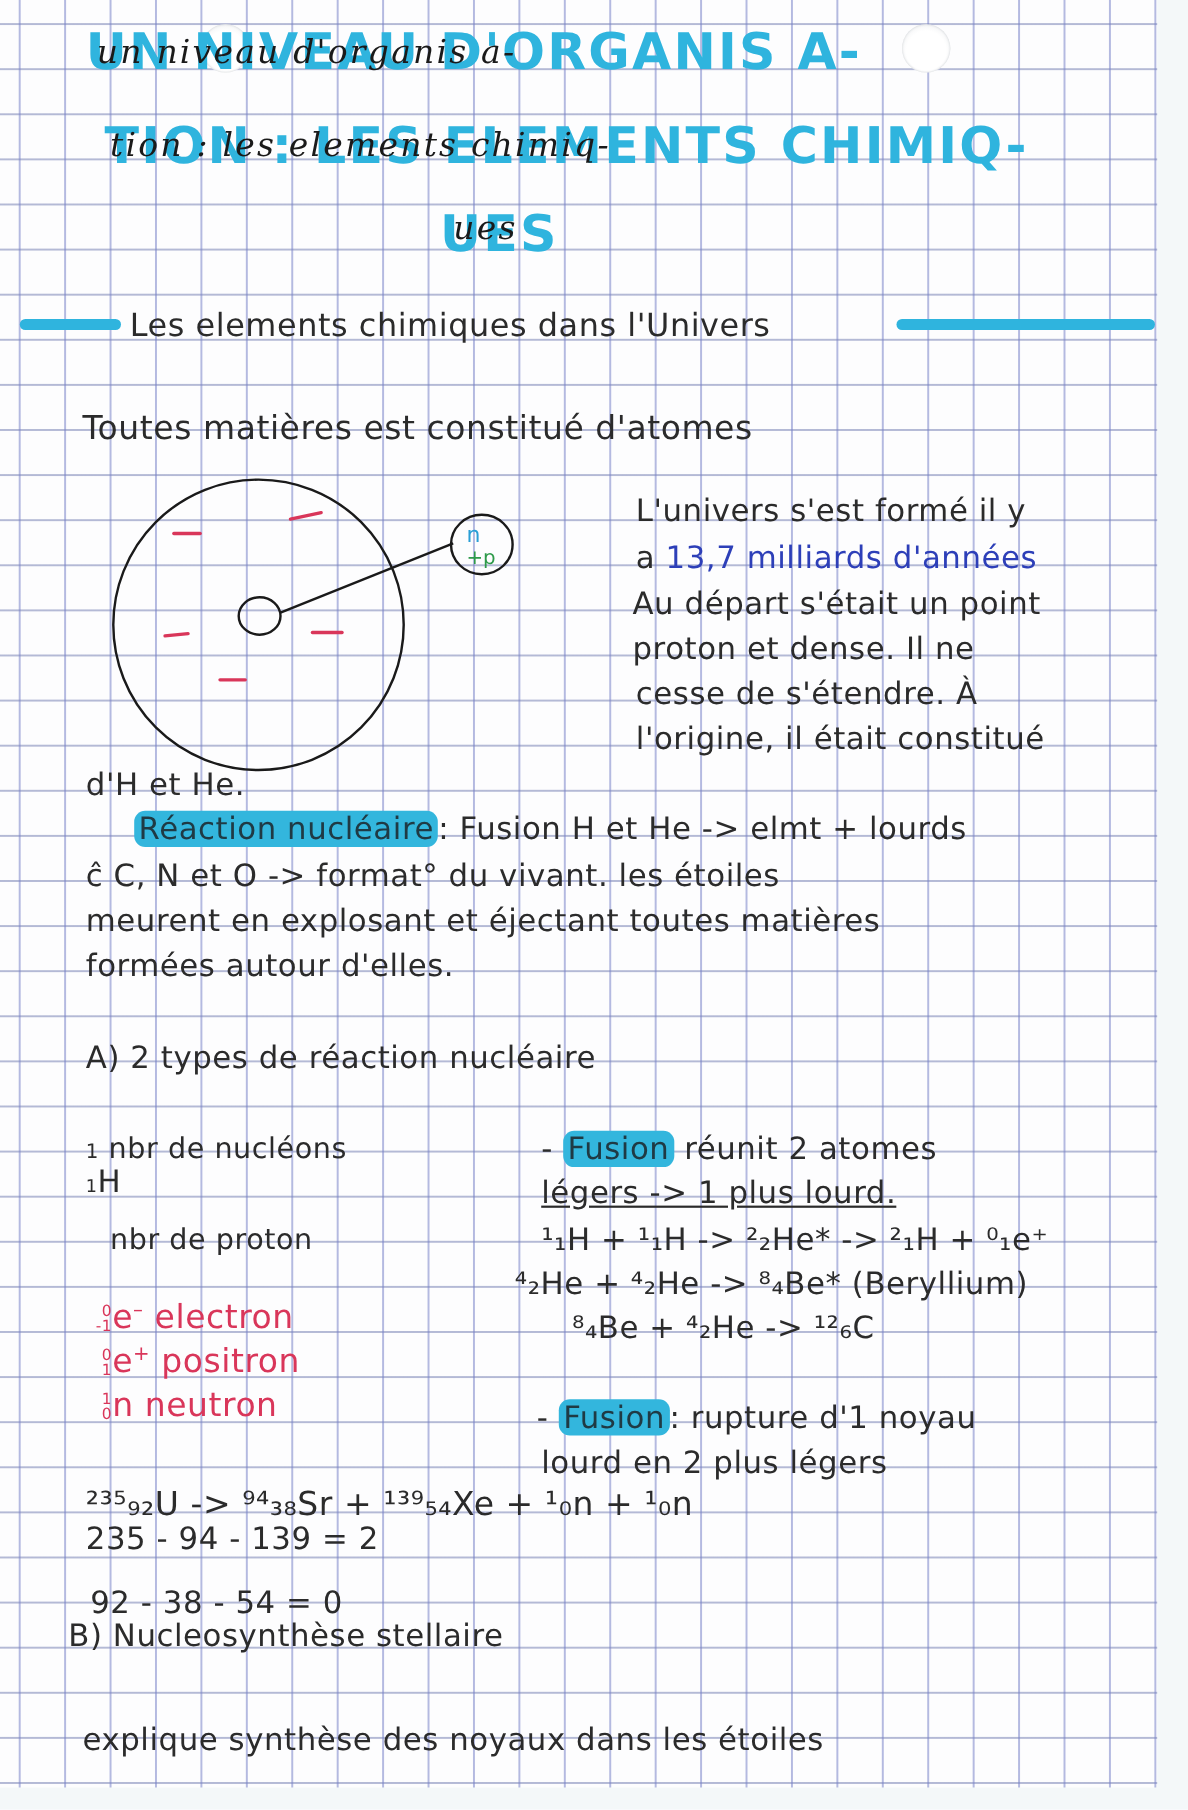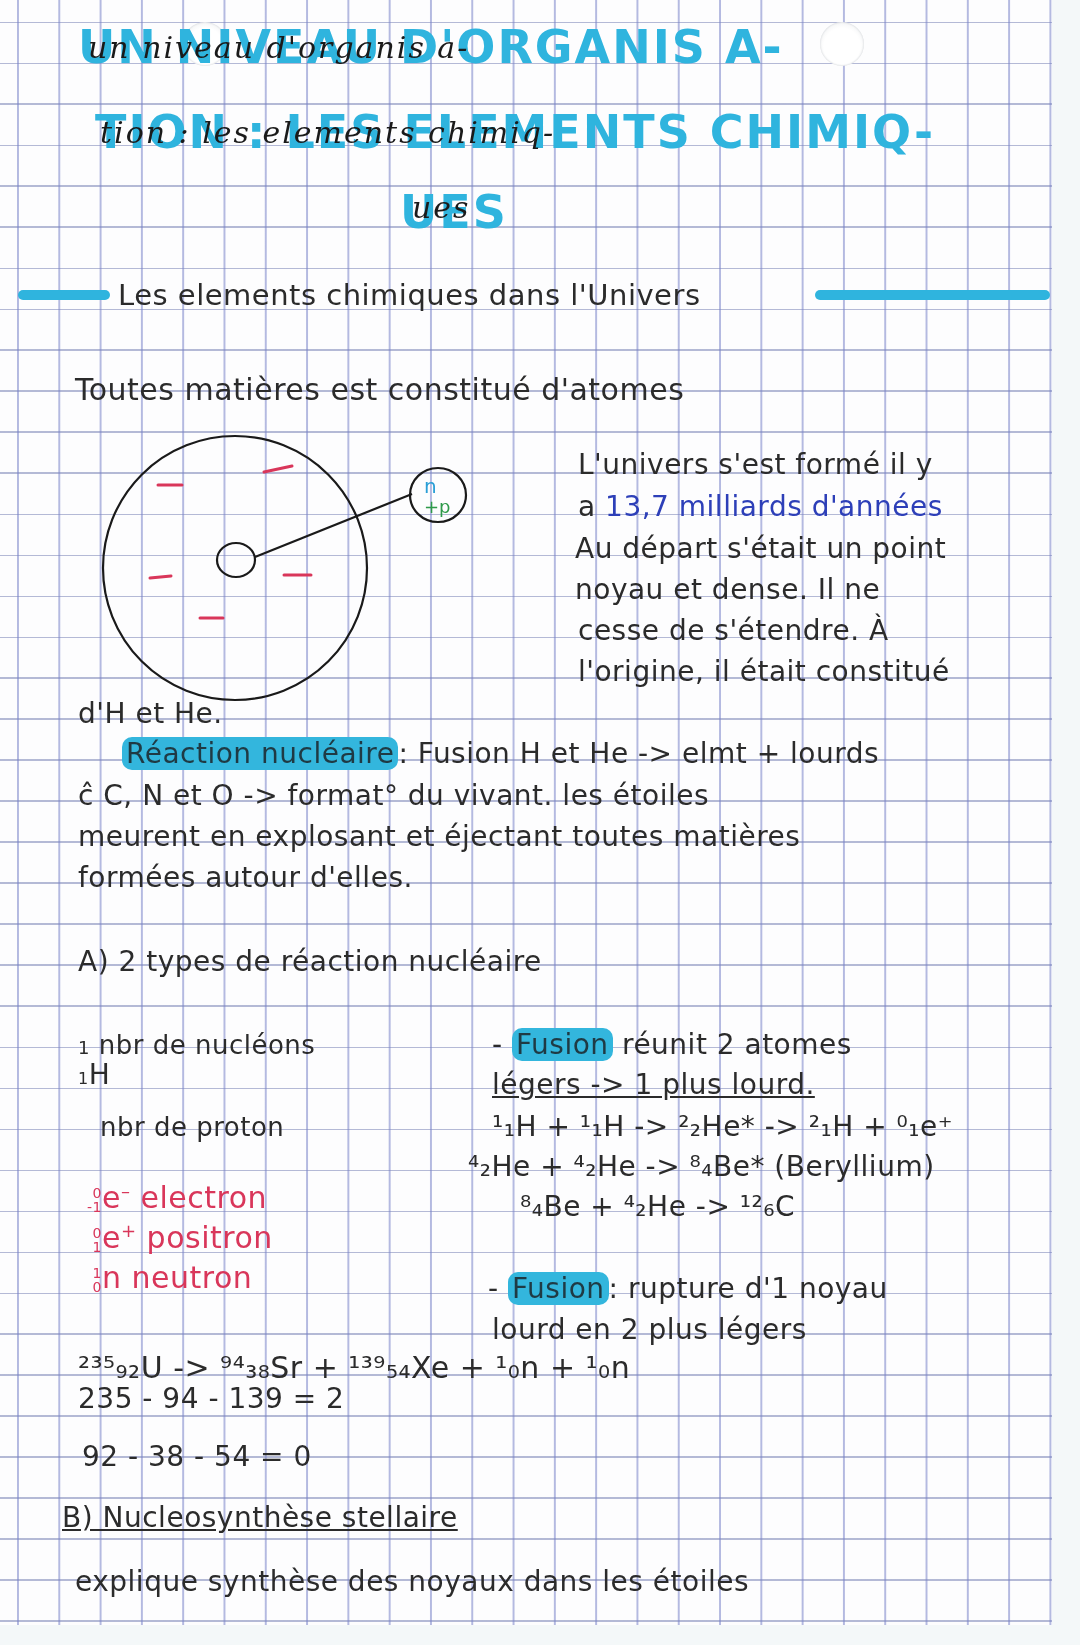--- a/index.html
+++ b/index.html
@@ -83,21 +83,21 @@
     <line x1="100" y1="193" x2="123" y2="193"></line>
   </g>
 </svg>
 
 <div>
   <div class="t" style="left:578px; top:448px; font-size:28px;">L'univers s'est formé il y</div>
   <div class="t" style="left:578px; top:490px; font-size:28px;">
     <span>a </span><span class="blue">13,7 milliards d'années</span>
   </div>
   <div class="t" style="left:575px; top:532px; font-size:28px;">Au départ s'était un point</div>
-  <div class="t" style="left:575px; top:573px; font-size:28px;">noyau et dense. Il ne</div>
+  <div class="t" style="left:575px; top:573px; font-size:28px;">proton et dense. Il ne</div>
   <div class="t" style="left:578px; top:614px; font-size:28px;">cesse de s'étendre. À</div>
   <div class="t" style="left:578px; top:655px; font-size:28px;">l'origine, il était constitué</div>
   <div class="t" style="left:78px; top:697px; font-size:28px;">d'H et He.</div>
 </div>
 
 <div>
   <div class="t" style="left:78px; top:737px; font-size:28px;margin-left:44px;">
     <span class="hl">Réaction nucléaire</span><span>: Fusion H et He -&gt; elmt + lourds</span>
   </div>
   <div class="t" style="left:78px; top:779px; font-size:28px;">ĉ C, N et O -&gt; format° du vivant. les étoiles</div>
@@ -155,14 +155,14 @@
 <div>
   <div class="t" style="left:488px; top:1272px; font-size:28px;">
     <span>- </span><span class="hl">Fusion</span><span>: rupture d'1 noyau</span>
   </div>
   <div class="t" style="left:492px; top:1313px; font-size:28px;">lourd en 2 plus légers</div>
   <div class="t" style="left:78px; top:1350px; font-size:30px;">²³⁵₉₂U -&gt; ⁹⁴₃₈Sr + ¹³⁹₅₄Xe + ¹₀n + ¹₀n</div>
   <div class="t" style="left:78px; top:1382px; font-size:28px;">235 - 94 - 139 = 2</div>
   <div class="t" style="left:82px; top:1440px; font-size:28px;">92 - 38 - 54 = 0</div>
 </div>
 
-<div class="t" style="left:62px; top:1501px; font-size:28px; text-decoration:underline;">B) Nucleosynthèse stellaire</div>
+<div class="t" style="left:62px; top:1470px; font-size:28px; ">B) Nucleosynthèse stellaire</div>
 <div class="t" style="left:75px; top:1565px; font-size:28px;">explique synthèse des noyaux dans les étoiles</div>
 
 </body></html>

